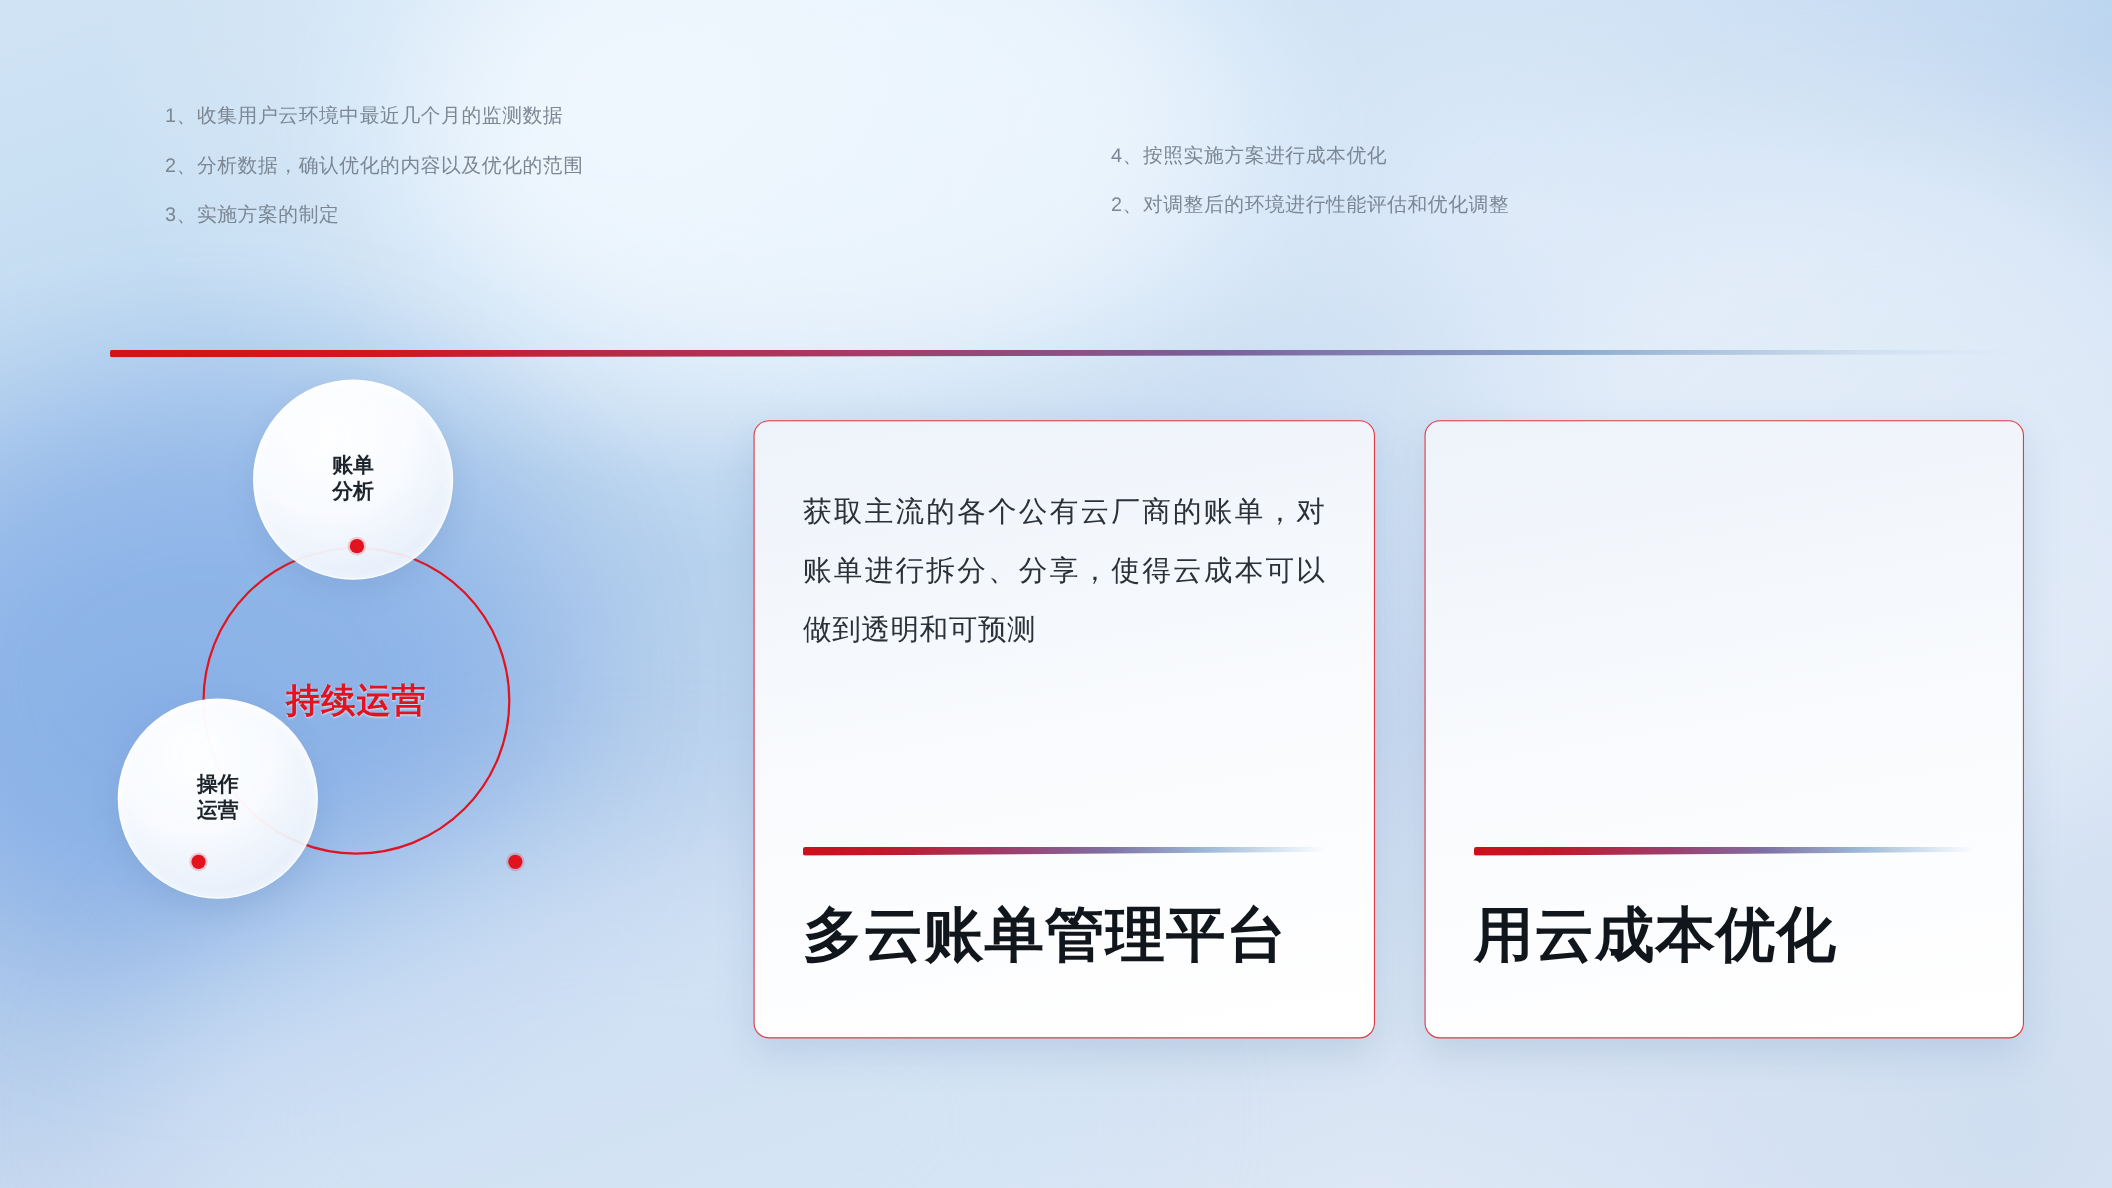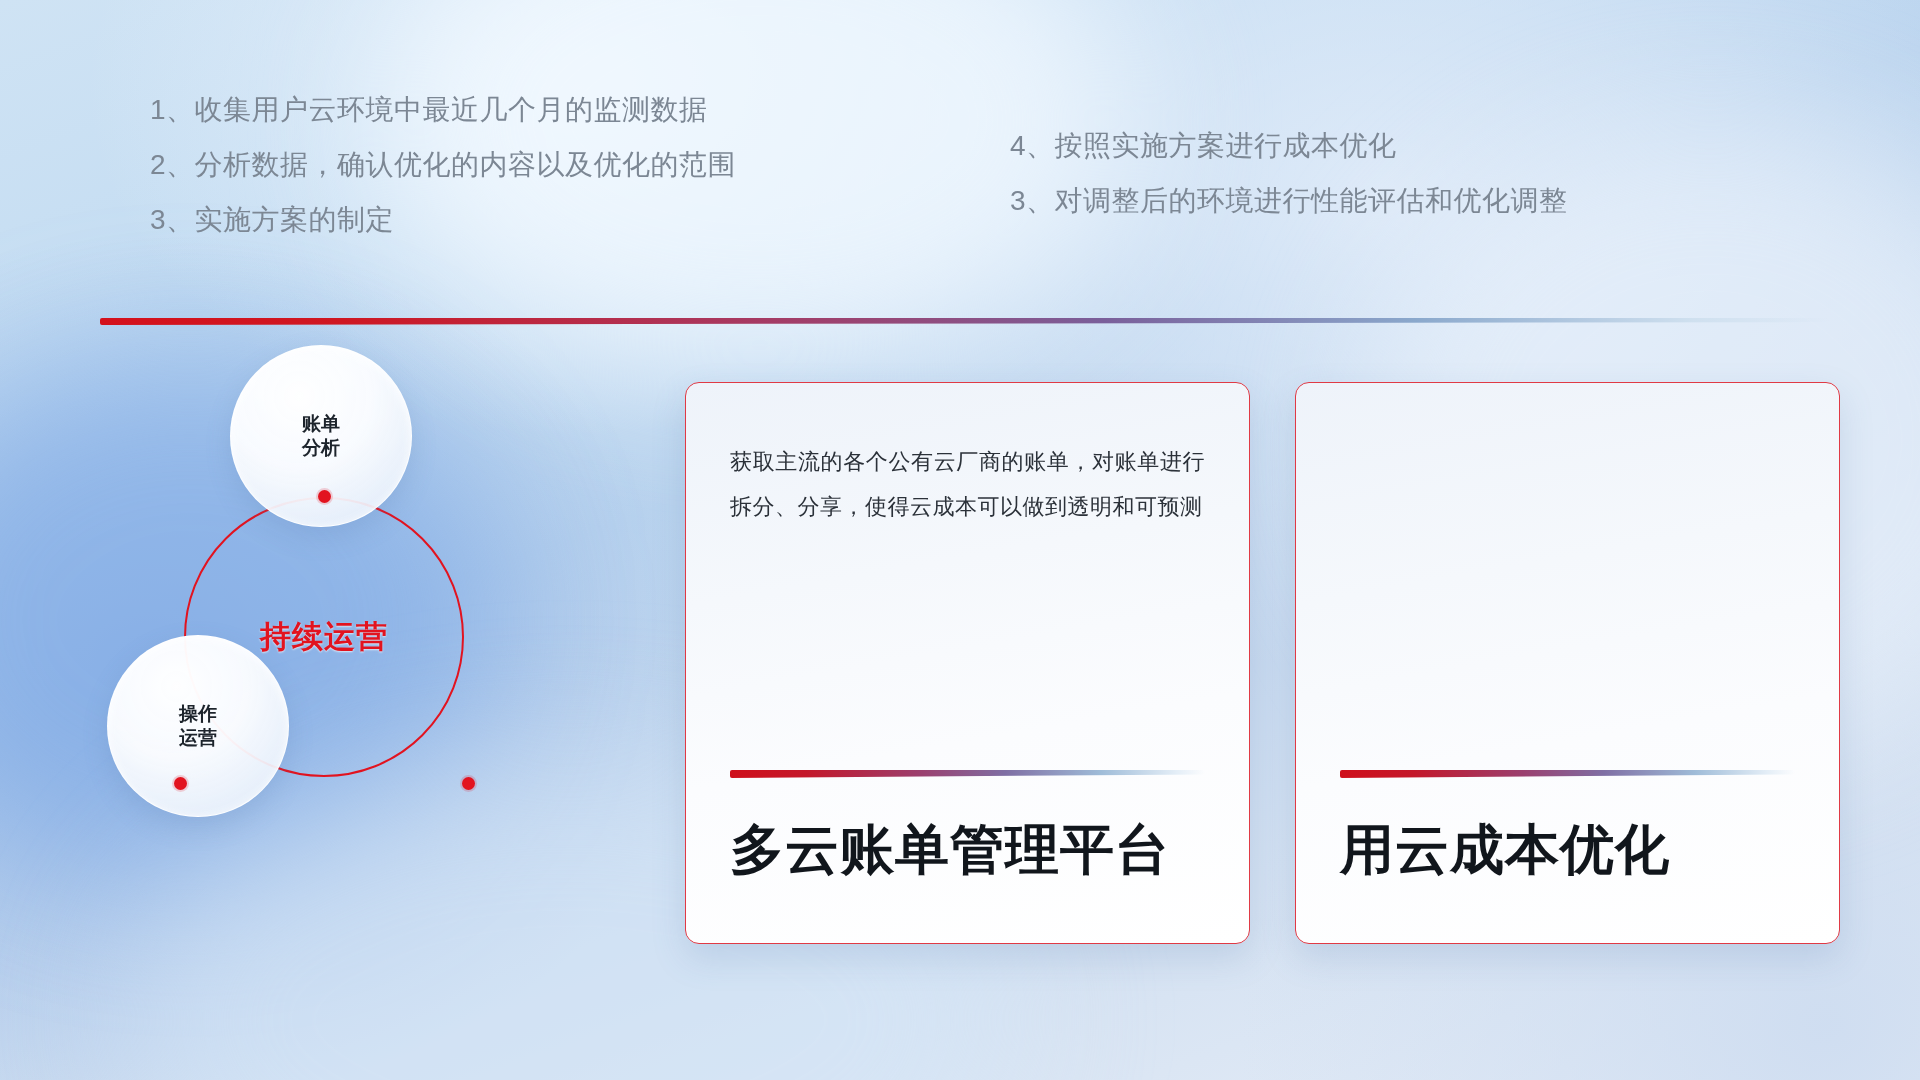--- a/index.html
+++ b/index.html
@@ -24,21 +24,21 @@
   .blob.b2 { left: 380px; top: -140px; width: 760px; height: 520px; background: rgba(243,249,255,0.75); }
   .blob.b3 { right: -140px; top: 120px; width: 700px; height: 640px; background: rgba(236,243,252,0.6); }
   .blob.b4 { left: 120px; bottom: -200px; width: 900px; height: 520px; background: rgba(214,230,246,0.6); }
 
   
   .proc-list { position: absolute; left: 150px; top: 96px; width: 1400px; }
   .proc-col { position: absolute; }
   .proc-col.left { left: 0; top: 0; }
   .proc-col.right { left: 860px; top: 36px; }
   .proc-item {
-    font-size: 28px;
+    font-size: 18px;
     line-height: 1;
     color: #7c8794;
     margin-bottom: 27px;
     letter-spacing: 0.5px;
     white-space: nowrap;
   }
 
   
   .divider {
     position: absolute; left: 100px; top: 318px;
@@ -99,21 +99,21 @@
     border-radius: 14px;
     background: linear-gradient(170deg, #eef3fa 0%, #f5f8fc 34%, #fbfcfe 62%, #ffffff 100%);
     border: 1.5px solid #e03a45;
     box-shadow: 0 14px 34px rgba(85,120,170,0.18);
     padding: 56px 44px 0 44px;
     display: flex; flex-direction: column;
   }
   .card.c1 { left: 685px; width: 565px; }
   .card.c2 { left: 1295px; width: 545px; }
   .card-body {
-    font-size: 22px;
+    font-size: 26px;
     line-height: 2.05;
     color: #2b3139;
     letter-spacing: 0.5px;
     text-align: justify;
     flex: 0 0 auto;
   }
   .card-rule {
     margin-top: auto;
     height: 8px; width: 100%;
     background: linear-gradient(90deg, #cf0f1b 0%, #c4172a 16%, #9b3f6e 40%, #7f6fa4 58%, #9fbcd8 78%, #e4eef7 94%, rgba(236,243,250,0) 100%);
@@ -137,21 +137,21 @@
   <div class="blob b4"></div>
 
   <div class="proc-list">
     <div class="proc-col left">
       <div class="proc-item">1、收集用户云环境中最近几个月的监测数据</div>
       <div class="proc-item">2、分析数据，确认优化的内容以及优化的范围</div>
       <div class="proc-item">3、实施方案的制定</div>
     </div>
     <div class="proc-col right">
       <div class="proc-item">4、按照实施方案进行成本优化</div>
-      <div class="proc-item">3、对调整后的环境进行性能评估和优化调整</div>
+      <div class="proc-item">2、对调整后的环境进行性能评估和优化调整</div>
     </div>
   </div>
 
   <div class="divider"></div>
 
   <div class="diagram">
     <div class="ring"></div>
 
     <div class="bubble top">
       <span>账单</span>

